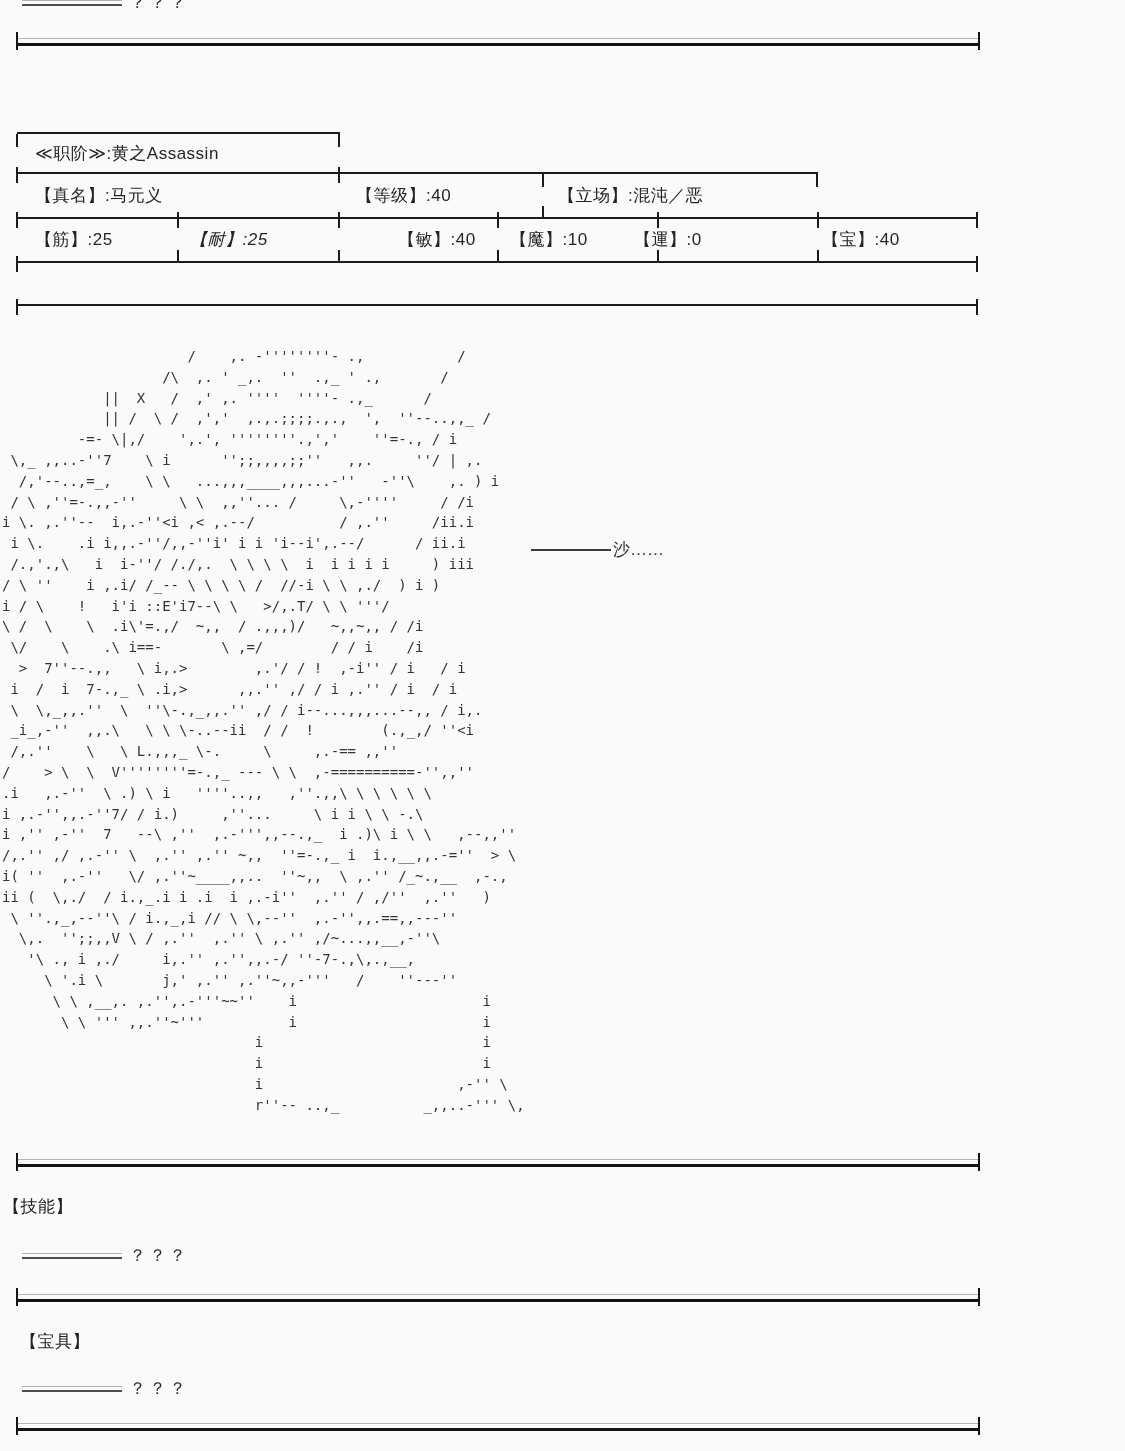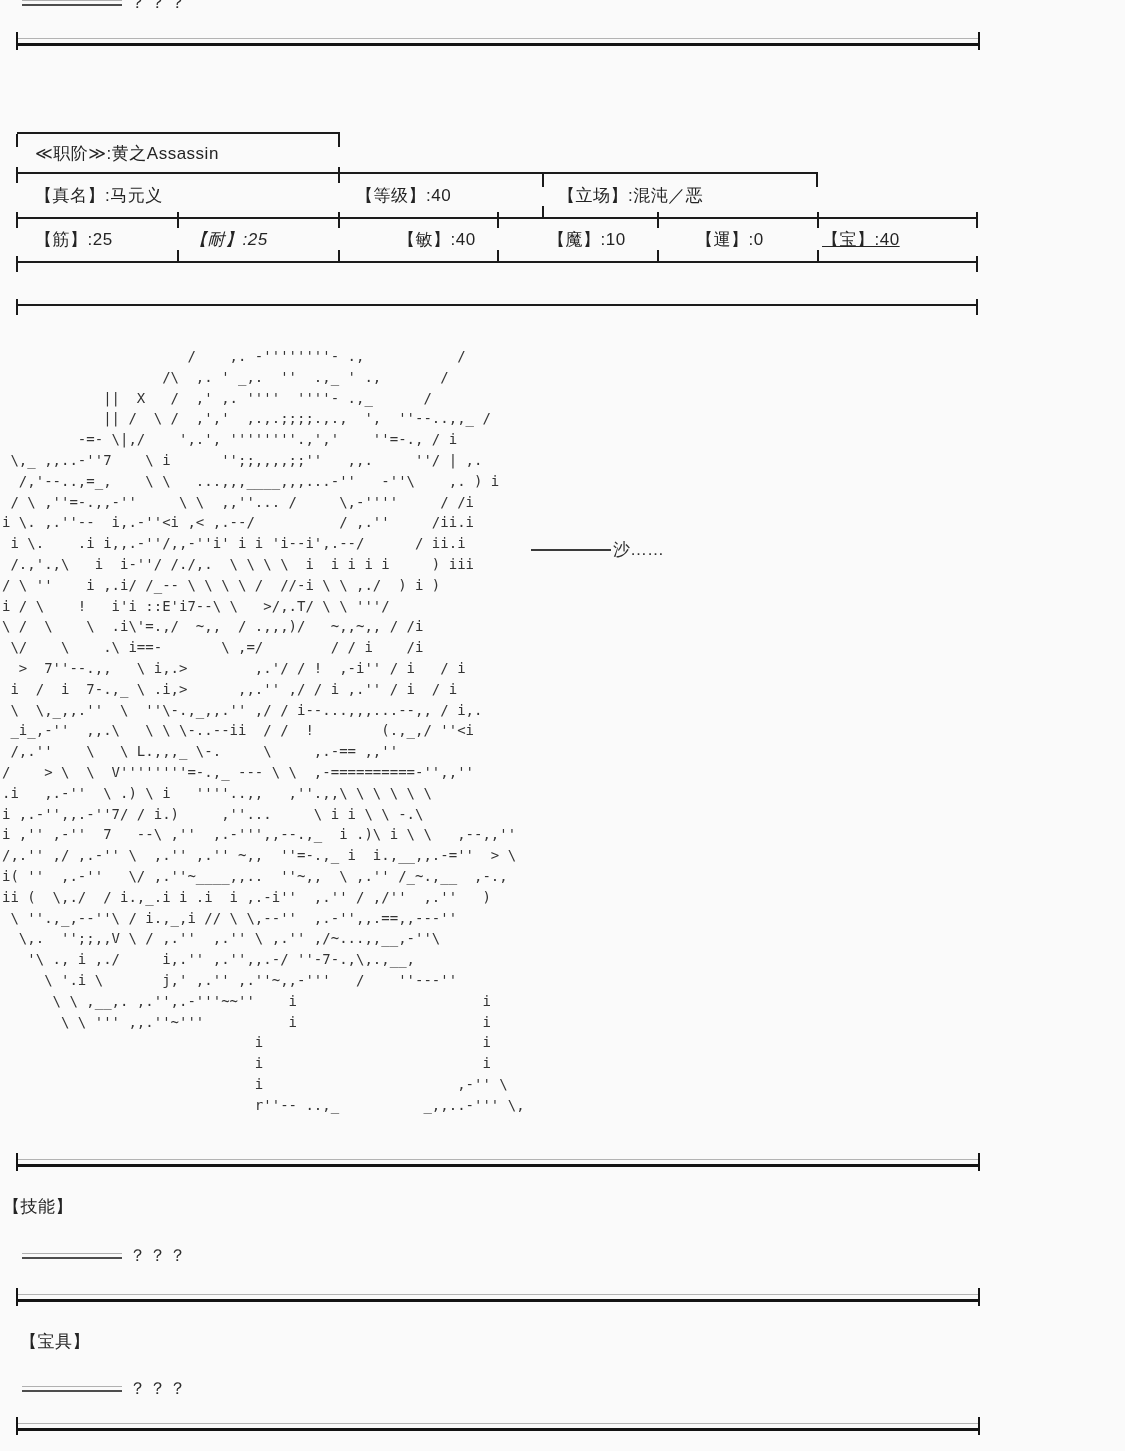--- a/index.html
+++ b/index.html
@@ -87,23 +87,23 @@
       <span class="tk cross" style="left:959px;"></span>
   </div>
 
   <div class="t" style="left:35px;top:145px;text-align:right;">≪职阶≫:黄之Assassin</div>
   <div class="t" style="left:35px;top:187px;">【真名】:马元义</div>
   <div class="t" style="left:356px;top:187px;">【等级】:40</div>
   <div class="t" style="left:558px;top:187px;">【立场】:混沌／恶</div>
   <div class="t" style="left:35px;top:231px;">【筋】:25</div>
   <div class="t" style="left:190px;top:231px;font-style:italic;">【耐】:25</div>
   <div class="t" style="left:350px;top:231px;margin-left:48px;">【敏】:40</div>
-  <div class="t" style="left:510px;top:231px;margin-left:38px;">【魔】:10</div>
-  <div class="t" style="left:696px;top:231px;">【運】:0</div>
-  <div class="t" style="left:822px;top:231px;text-decoration:underline;">【宝】:40</div>
+  <div class="t" style="left:510px;top:231px;">【魔】:10</div>
+  <div class="t" style="left:634px;top:231px;">【運】:0</div>
+  <div class="t" style="left:822px;top:231px;">【宝】:40</div>
 
   <pre class="aa">                      /    ,. -''''''''- .,           /
                    /\  ,. ' _,.  ''  .,_ ' .,       /
             ||  X   /  ,' ,. ''''  ''''- .,_      /
             || /  \ /  ,','  ,.,.;;;;.,.,  ',  ''--..,,_ /
          -=- \|,/    ',.', ''''''''.,','    ''=-., / i
  \,_ ,,..-''7    \ i      '';;,,,,;;''   ,,.     ''/ | ,.
   /,'--..,=_,    \ \   ...,,,____,,,...-''   -''\    ,. ) i
  / \ ,''=-.,,-''     \ \  ,,''... /     \,-''''     / /i
 i \. ,.''--  i,.-''&lt;i ,&lt; ,.--/          / ,.''     /ii.i

